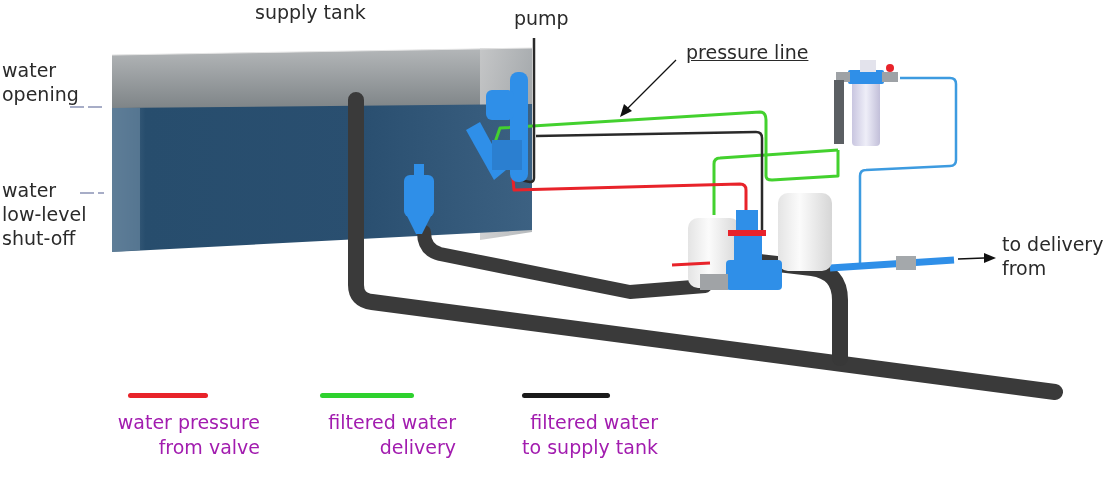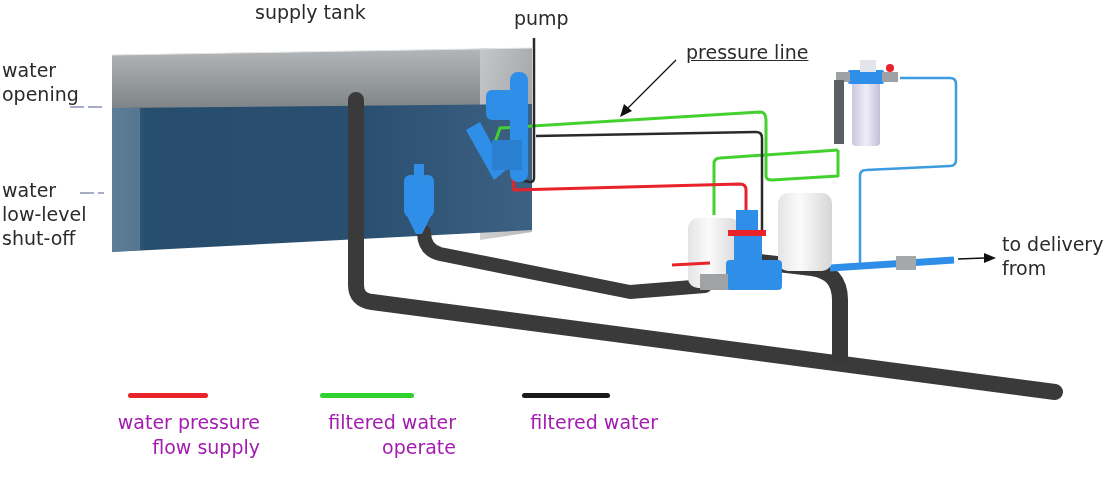--- a/index.html
+++ b/index.html
@@ -134,26 +134,27 @@
 
 <div class="lbl" style="left:1002px; top:232px;">
   <div>to delivery</div>
   <div>from</div>
 </div>
 
 <div>
   <div class="legend-swatch" style="left:128px; top:393px; width:80px; background:#e8232a;"></div>
   <div class="legend-item" style="left:80px; top:410px; width:180px;">
     <div>water pressure</div>
-    <div>flow supply</div>
+    <div>from valve</div>
   </div>
 
   <div class="legend-swatch" style="left:320px; top:393px; width:94px; background:#2ed12e;"></div>
   <div class="legend-item" style="left:276px; top:410px; width:180px;">
     <div>filtered water</div>
-    <div>operate</div>
+    <div>delivery</div>
   </div>
 
   <div class="legend-swatch" style="left:522px; top:393px; width:88px; background:#1a1a1a;"></div>
   <div class="legend-item" style="left:478px; top:410px; width:180px;">
     <div>filtered water</div>
+    <div>to supply tank</div>
   </div>
 </div>
 
 </body></html>

